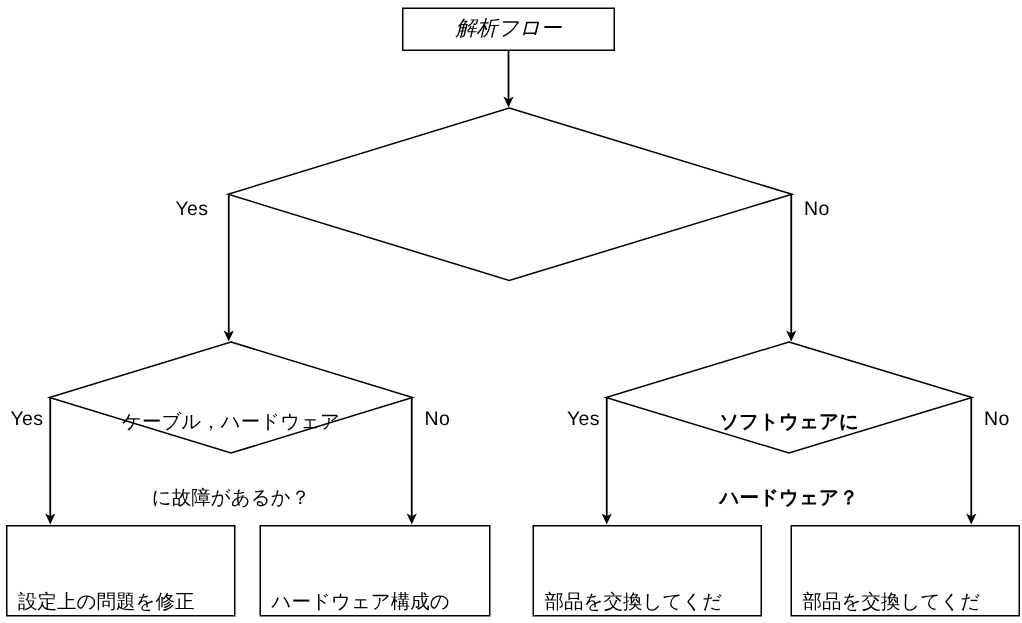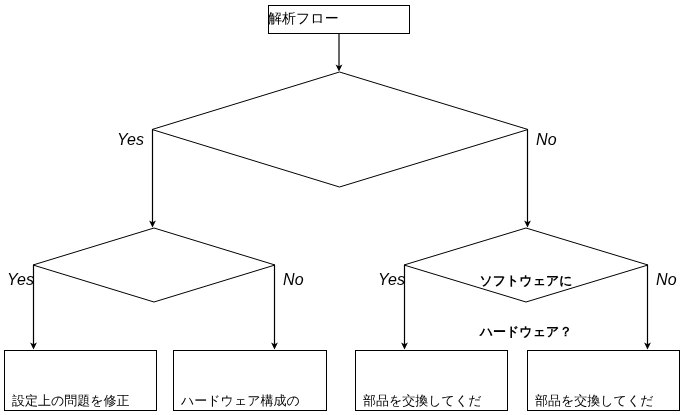--- a/index.html
+++ b/index.html
@@ -33,29 +33,29 @@
   .box-text {
     font-size: 13px;
     text-align: left;
   }
   .diamond-text {
     font-size: 13px;
     text-align: center;
   }
   .title-text {
     font-size: 14px;
-    text-align: left;
+    text-align: center;
+    font-style: italic;
   }
   .edge-label {
     position: absolute;
     z-index: 3;
-    font-size: 16px;
+    font-size: 13px;
     color: #000000;
     letter-spacing: 0.2px;
-    font-style: italic;
   }
   .hit {
     position: absolute;
     z-index: 2;
   }
 </style>
 </head>
 <body>
 
 <div id="canvas">
@@ -91,20 +91,24 @@
 
     <rect x="4.5" y="350.5" width="152" height="60" fill="#ffffff" stroke="#000000" stroke-width="1"></rect>
     <rect x="173.5" y="350.5" width="153" height="60" fill="#ffffff" stroke="#000000" stroke-width="1"></rect>
     <rect x="355.5" y="350.5" width="152" height="60" fill="#ffffff" stroke="#000000" stroke-width="1"></rect>
     <rect x="527.5" y="350.5" width="152" height="60" fill="#ffffff" stroke="#000000" stroke-width="1"></rect>
   </svg>
 
   <div class="node-text title-text" style="left:268px; top:10px; width:142px;">解析フロー</div>
 
 
+  <div class="node-text diamond-text" style="left:40px; top:238px; width:228px;">
+    <div>ケーブル，ハードウェア</div>
+    <div>に故障があるか？</div>
+  </div>
 
   <div class="node-text diamond-text" style="left:412px; top:238px; width:228px;font-weight:bold;">
     <div>ソフトウェアに</div>
     <div>ハードウェア？</div>
   </div>
 
   <div class="node-text box-text" style="left:12px; top:358px; width:140px;">
     <div>設定上の問題を修正</div>
     
   </div>

